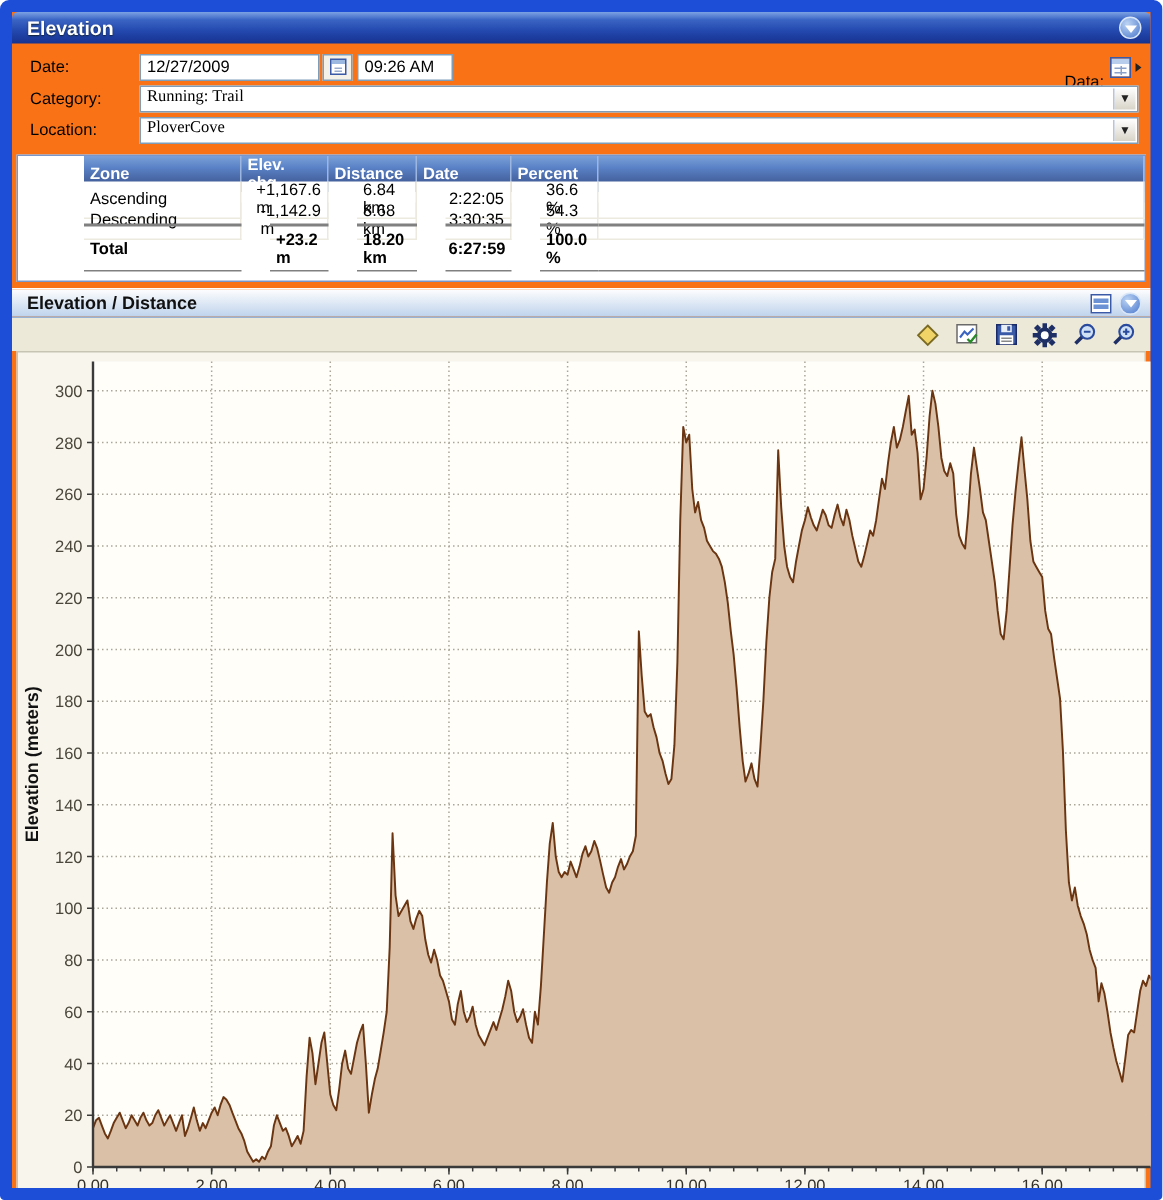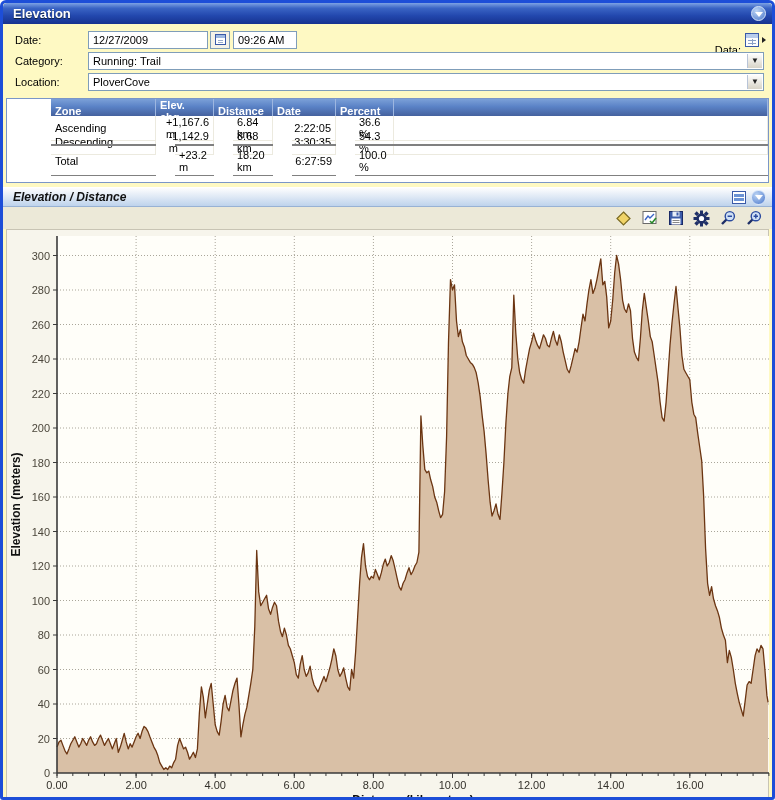--- a/index.html
+++ b/index.html
@@ -1,18 +1,18 @@
 <!DOCTYPE html>
 <html><head>
 <meta charset="utf-8">
 <style>
   html,body{margin:0;padding:0;background:#fff;}
   *{box-sizing:border-box;}
   body{font-family:"Liberation Sans","DejaVu Sans",sans-serif;font-size:11px;color:#000;}
-  .window{width:775px;height:800px;background:#fef9c3;border:3px solid #1d4ed8;border-radius:6px 6px 3px 3px;overflow:hidden;position:relative;}
+  .window{width:775px;height:800px;background:#f97316;border:8px solid #1d4ed8;border-radius:6px 6px 3px 3px;overflow:hidden;position:relative;}
   
   .titlebar{height:21px;background:linear-gradient(180deg,#7da2e4 0%,#3a64c4 25%,#2348ae 60%,#16328f 100%);border-radius:4px 4px 0 0;display:flex;align-items:center;padding:0 6px 0 10px;}
   .titlebar .title{color:#fff;font-weight:bold;font-size:13px;flex:1;text-shadow:0 1px 1px #123;}
   .circle-btn{width:15px;height:15px;border-radius:50%;background:radial-gradient(circle at 35% 30%,#bcd4f4,#4a78cc);border:1px solid #d8e6f8;display:flex;align-items:center;justify-content:center;}
   .circle-btn .tri{width:0;height:0;border-left:4px solid transparent;border-right:4px solid transparent;border-top:5px solid #fff;margin-top:1px;}
   
   .form-area{padding:6px 6px 2px 12px;}
   .form-row{display:flex;align-items:center;height:19px;margin-bottom:2px;}
   .form-label{width:73px;flex:none;}
   .tb{background:#fff;border:1px solid #7f9db9;height:18px;padding:1px 4px;display:flex;align-items:center;}
@@ -20,34 +20,34 @@
   .time-tb{width:64px;margin-left:3px;}
   .cal-btn{width:20px;height:18px;margin-left:2px;background:#f4f2e8;border:1px solid #7f9db9;display:flex;align-items:center;justify-content:center;}
   .cal-glyph{width:11px;height:11px;border:1px solid #3a5aa8;background:linear-gradient(180deg,#9db8e0 30%,#fff 30%);position:relative;}
   .cal-glyph:before{content:"";position:absolute;left:2px;top:5px;right:2px;height:1px;background:#9aaccc;box-shadow:0 2px 0 #9aaccc;}
   .spacer{flex:1;}
   .data-label{margin-right:4px;margin-top:20px;}
   .data-icon{width:14px;height:14px;border:1px solid #3a5aa8;background:linear-gradient(180deg,#b8ccec 30%,#fdfdfd 30%);position:relative;margin-right:2px;}
   .data-icon:before{content:"";position:absolute;left:2px;top:6px;right:2px;height:1px;background:#8aa0c8;box-shadow:0 3px 0 #8aa0c8;}
   .data-icon:after{content:"";position:absolute;left:6px;top:5px;width:1px;bottom:1px;background:#8aa0c8;}
   .mini-arrow{width:0;height:0;border-top:3px solid transparent;border-bottom:3px solid transparent;border-left:4px solid #222;margin-left:1px;}
-  .combo{flex:1;background:#fff;border:1px solid #7f9db9;height:18px;display:flex;align-items:center;padding-left:4px;position:relative;margin-right:2px;}
+  .combo{flex:1;background:#fff;border:1px solid #7f9db9;height:18px;display:flex;align-items:flex-start;padding-left:4px;position:relative;margin-right:2px;font-family:Liberation Serif, serif;}
   .combo .arrow{position:absolute;right:1px;top:1px;bottom:1px;width:15px;background:linear-gradient(180deg,#fdfdfd,#d8d4c8);border-left:1px solid #b8c4d8;display:flex;align-items:center;justify-content:center;font-size:8px;color:#222;}
   
   .ztable{margin:3px 3px 0 3px;background:#fff;border:1px solid #7a96c8;padding-bottom:6px;padding-left:44px;}
   .trow{display:grid;grid-template-columns:105px 58px 59px 63px 58px 1fr;}
   .thead{background:linear-gradient(180deg,#7ba0d8 0%,#5a82c6 45%,#45619e 100%);color:#fff;font-weight:bold;height:17px;}
   .thead .cell{border-right:1px solid #9db6e0;display:flex;align-items:center;padding:0 4px;}
   .tbody-row{height:14px;}
   .tbody-row .cell{border-right:1px solid #eceadf;border-bottom:1px solid #eceadf;display:flex;align-items:center;padding:0 4px;}
   .cell.num{justify-content:flex-end;margin-left:19px;}
-  .total-row{font-weight:normal;height:32px;}
+  .total-row{font-weight:bold;height:32px;}
   .total-row .cell{border-top:2px solid #808080;border-bottom:1px solid #808080;display:flex;align-items:center;padding:0 4px;}
   
-  .subtitlebar{height:20px;margin-top:4px;background:linear-gradient(180deg,#fdfdfe 0%,#dbe6f4 55%,#bed3ec 100%);border-top:1px solid #fff;border-bottom:1px solid #98b2d4;display:flex;align-items:center;padding:0 6px 0 10px;font-style:italic;}
+  .subtitlebar{height:20px;margin-top:4px;background:linear-gradient(180deg,#fdfdfe 0%,#dbe6f4 55%,#bed3ec 100%);border-top:1px solid #fff;border-bottom:1px solid #98b2d4;display:flex;align-items:center;padding:0 6px 0 10px;}
   .subtitlebar .title{font-weight:bold;font-size:12px;color:#111;flex:1;}
   .split-icon{width:14px;height:13px;border:1px solid #3a5aa8;background:#fff;margin-right:5px;display:flex;flex-direction:column;justify-content:space-between;padding:2px 1px;}
   .split-icon span{display:block;height:3px;background:#6a92d4;}
   
   .toolbar{height:22px;display:flex;align-items:center;justify-content:flex-end;padding-right:10px;gap:9px;background:#ece9d8;}
   .tool{width:17px;height:17px;display:flex;align-items:center;justify-content:center;}
   
   .chart-panel{margin:0 3px;height:578px;background:#f7f5ec;border:1px solid #c8c4b4;position:relative;}
   svg text{font-family:"Liberation Sans","DejaVu Sans",sans-serif;}
 </style>

